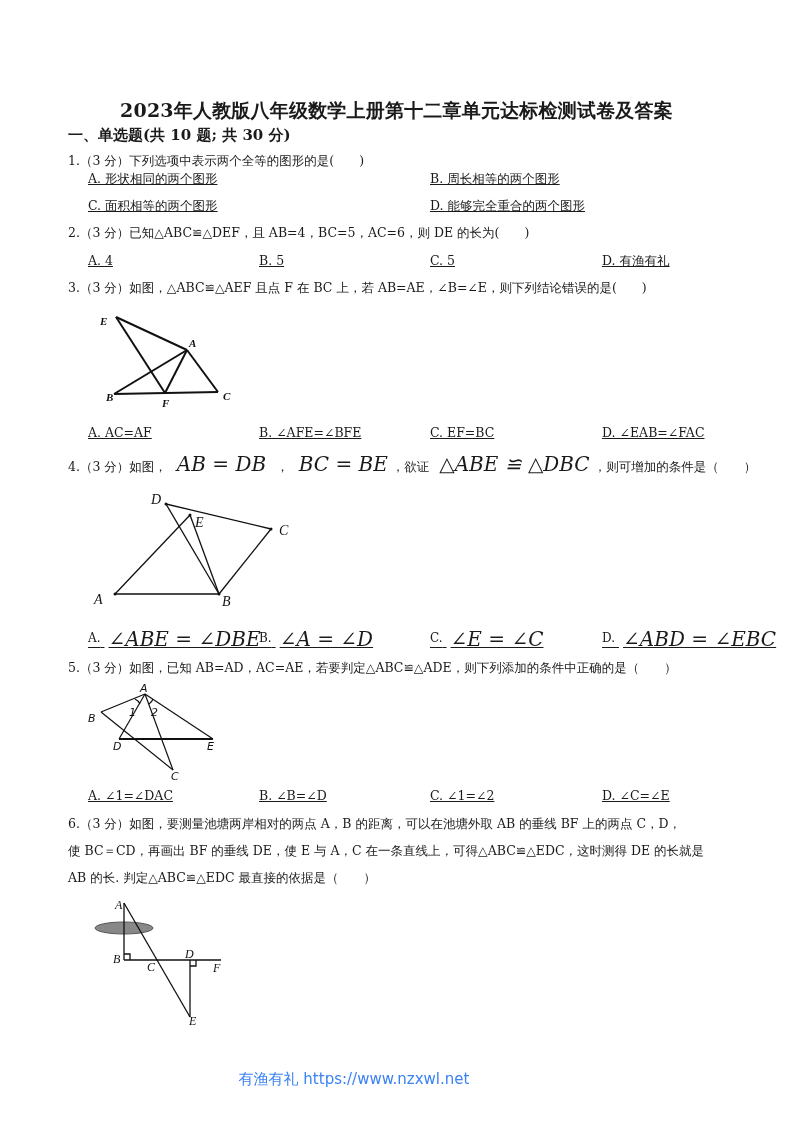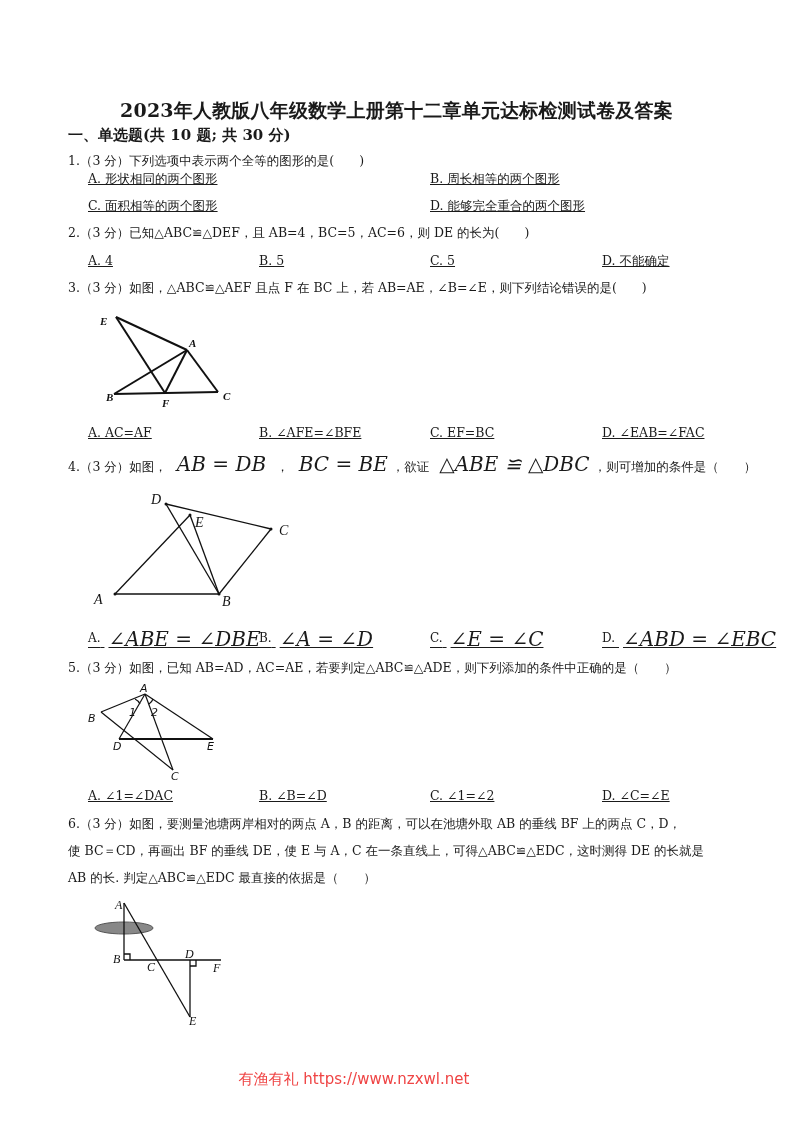--- a/index.html
+++ b/index.html
@@ -6,40 +6,40 @@
   body { width:793px; height:1122px; position:relative; overflow:hidden;
          font-family:"DejaVu Serif","Liberation Serif",serif; color:#1a1a1a; }
   .abs { position:absolute; white-space:nowrap; }
   .title { left:0; width:793px; text-align:center; top:98px; font-size:19px; font-weight:bold; letter-spacing:0.2px; }
   .section { left:68px; top:126px; font-size:15px; font-weight:bold; }
   .q { font-size:12.5px; }
   .opt { font-size:12.5px;text-decoration:underline; }
   .math { font-family:"DejaVu Serif","Liberation Serif",serif; font-style:italic; font-size:20px; }
   .fig { position:absolute; }
   .fig svg { display:block; }
-  .footer { left:0; width:708px; text-align:center; top:1070px; font-size:15px; color:#ef4444;
+  .footer { left:0; width:708px; text-align:center; top:1070px; font-size:15px; color:#3b82f6;
             font-family:"DejaVu Sans","Liberation Sans",sans-serif; }
 </style>
 </head>
 <body>
 
 <div class="abs title">2023年人教版八年级数学上册第十二章单元达标检测试卷及答案</div>
 <div class="abs section">一、单选题(共 10 题; 共 30 分)</div>
 
 <div class="abs q" style="left:68px;top:153px;">1.（3 分）下列选项中表示两个全等的图形的是(　　)</div>
 <div class="abs opt" style="left:88px;top:171px;">A. 形状相同的两个图形</div>
 <div class="abs opt" style="left:430px;top:171px;">B. 周长相等的两个图形</div>
 <div class="abs opt" style="left:88px;top:198px;">C. 面积相等的两个图形</div>
 <div class="abs opt" style="left:430px;top:198px;">D. 能够完全重合的两个图形</div>
 
 <div class="abs q" style="left:68px;top:225px;">2.（3 分）已知△ABC≌△DEF，且 AB=4，BC=5，AC=6，则 DE 的长为(　　)</div>
 <div class="abs opt" style="left:88px;top:253px;">A. 4</div>
 <div class="abs opt" style="left:259px;top:253px;">B. 5</div>
 <div class="abs opt" style="left:430px;top:253px;">C. 5</div>
-<div class="abs opt" style="left:602px;top:253px;">D. 不能确定</div>
+<div class="abs opt" style="left:602px;top:253px;">D. 有渔有礼</div>
 
 <div class="abs q" style="left:68px;top:280px;">3.（3 分）如图，△ABC≌△AEF 且点 F 在 BC 上，若 AB=AE，∠B=∠E，则下列结论错误的是(　　)</div>
 <div class="fig" style="left:90px;top:310px;">
   <svg width="160" height="100" viewBox="0 0 160 100">
     <g stroke="#111" stroke-width="2" fill="none">
       <line x1="26" y1="7" x2="97" y2="40"></line>
       <line x1="26" y1="7" x2="75" y2="83"></line>
       <line x1="24" y1="84" x2="97" y2="40"></line>
       <line x1="75" y1="83" x2="97" y2="40"></line>
       <line x1="97" y1="40" x2="128" y2="82"></line>

